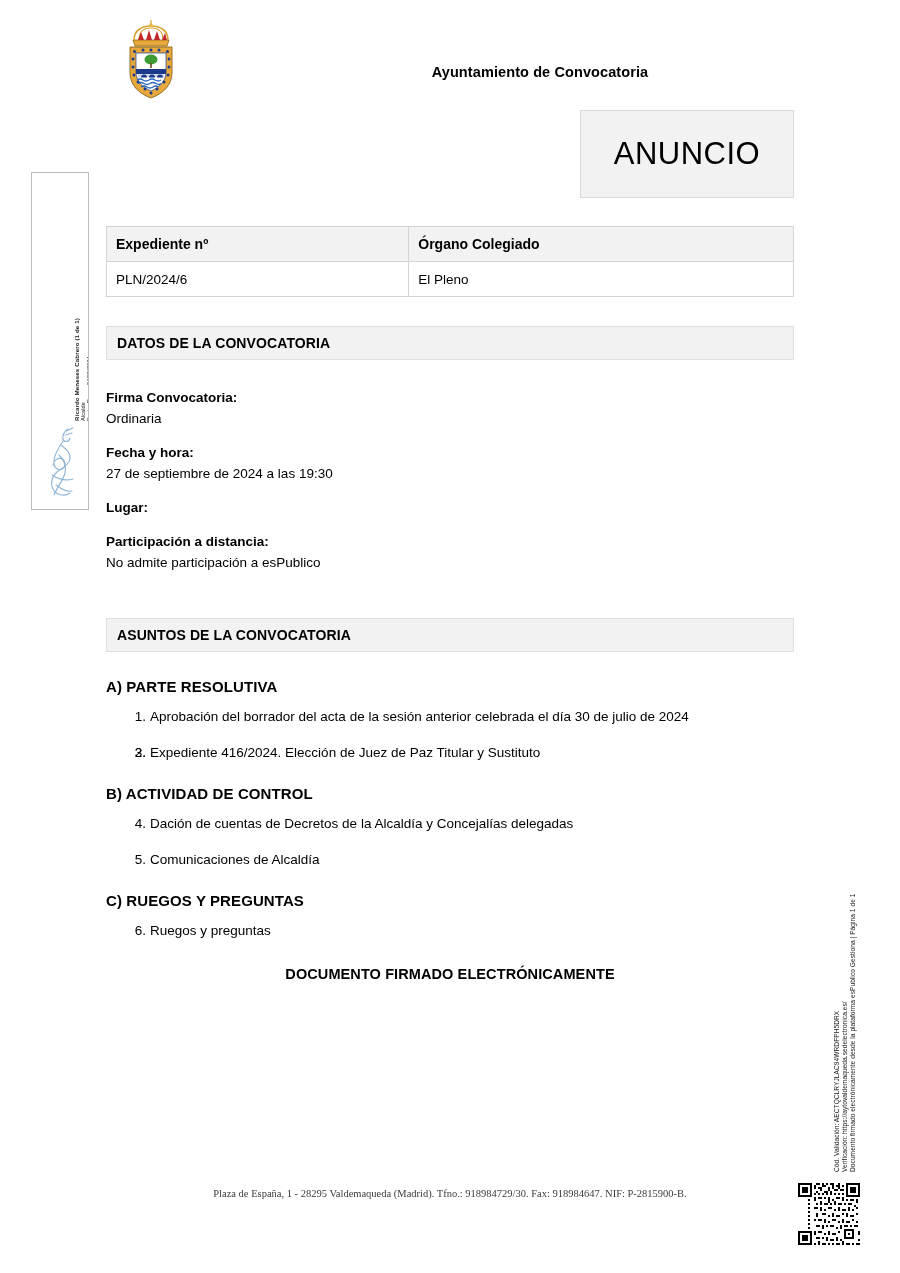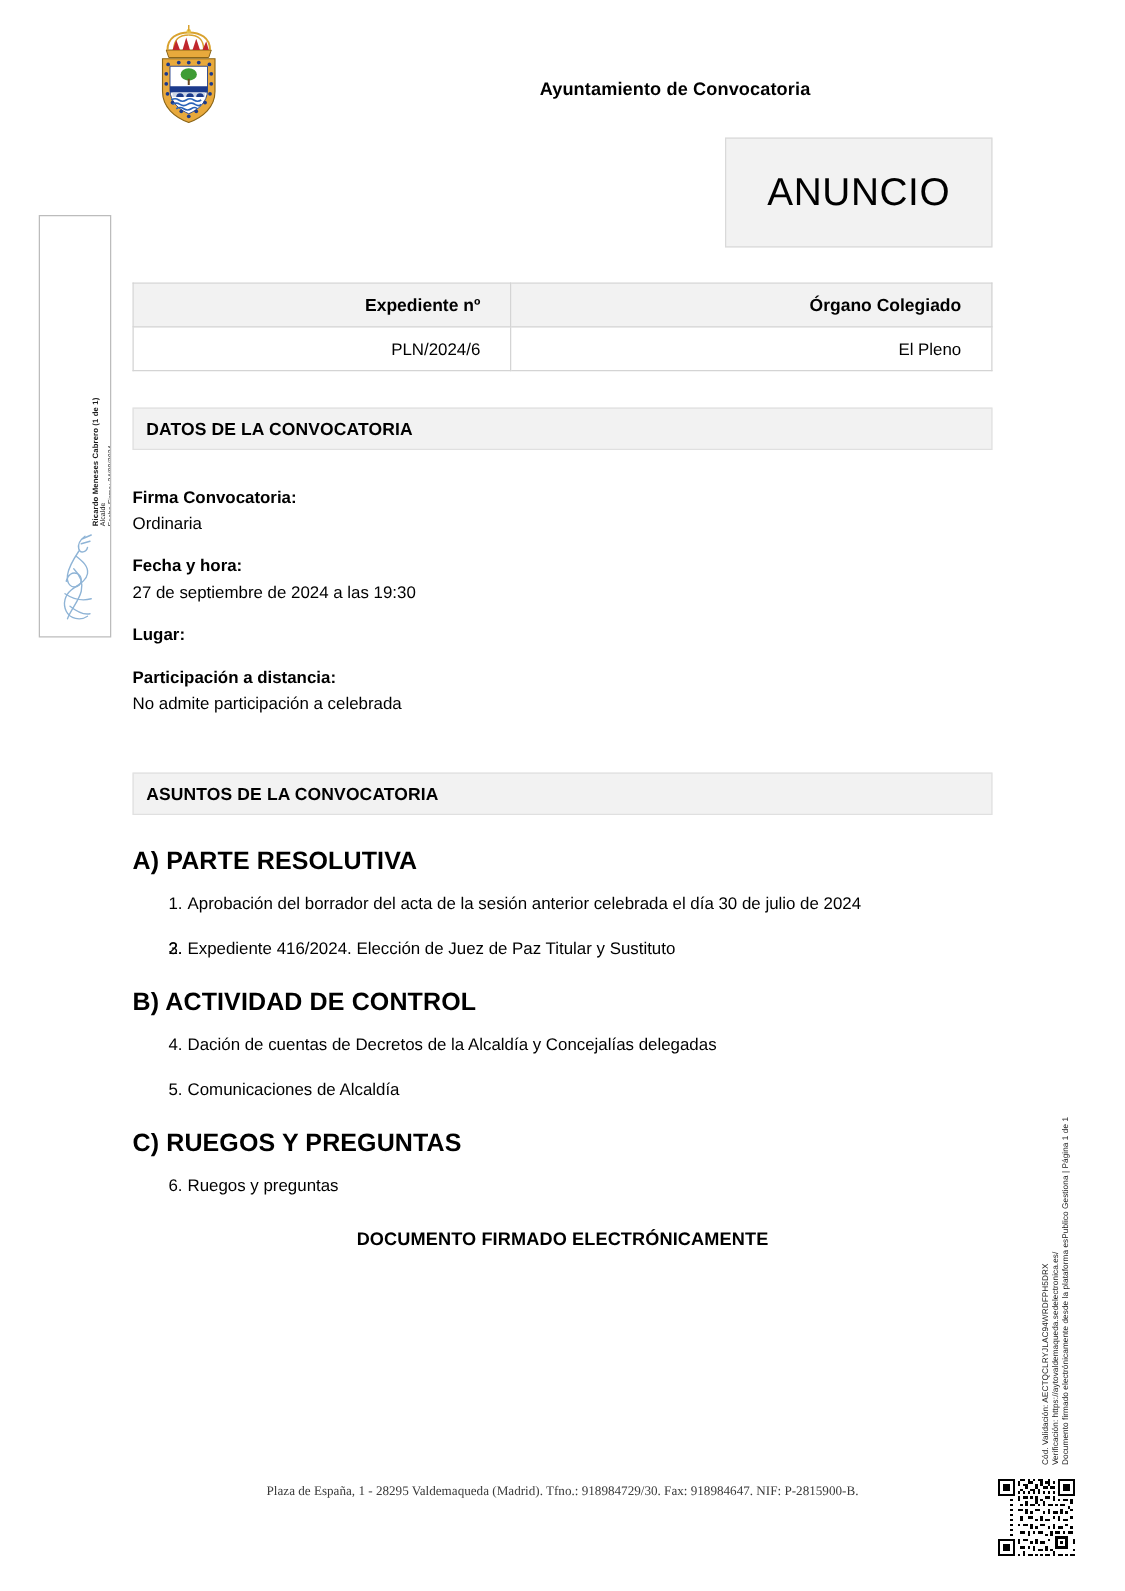--- a/index.html
+++ b/index.html
@@ -75,23 +75,23 @@
 
   
   table.exp-table {
     width: 100%;
     border-collapse: collapse;
     table-layout: fixed;
   }
   table.exp-table th,
   table.exp-table td {
     border: 1px solid #d4d4d4;
-    padding: 7px 24px;
+    padding: 7px 9px;
     font-size: 13.5px;
-    text-align: right;
+    text-align: left;
     vertical-align: middle;
     height: 20px;
   }
   table.exp-table th {
     background: #f2f2f2;
     font-weight: bold;
     font-size: 14px;
   }
   table.exp-table td {
     background: #ffffff;
@@ -124,21 +124,21 @@
   .field-value {
     font-size: 13.5px;
     font-weight: normal;
   }
 
   
   .agenda { margin-top: 26px; }
   .agenda-group { margin-bottom: 0; }
   .group-title {
     font-weight: bold;
-    font-size: 20px;
+    font-size: 15px;
     margin: 0 0 12px 0;
     letter-spacing: 0.1px;
   }
   .group-title.spaced { margin-top: 22px; }
   ol.items {
     list-style: none;
     margin: 0 0 0 0;
     padding: 0;
   }
   ol.items li {
@@ -348,21 +348,21 @@
         <div class="field-label">Fecha y hora:</div>
         <div class="field-value">27 de septiembre de 2024 a las 19:30</div>
       </div>
 
       <div class="field">
         <div class="field-label">Lugar:</div>
       </div>
 
       <div class="field">
         <div class="field-label">Participación a distancia:</div>
-        <div class="field-value">No admite participación a celebrada</div>
+        <div class="field-value">No admite participación a esPublico</div>
       </div>
 
     </div>
 
     <div class="section-bar bar-asuntos">ASUNTOS DE LA CONVOCATORIA</div>
 
     <div class="agenda">
 
       <div class="agenda-group">
         <div class="group-title">A) PARTE RESOLUTIVA</div>

